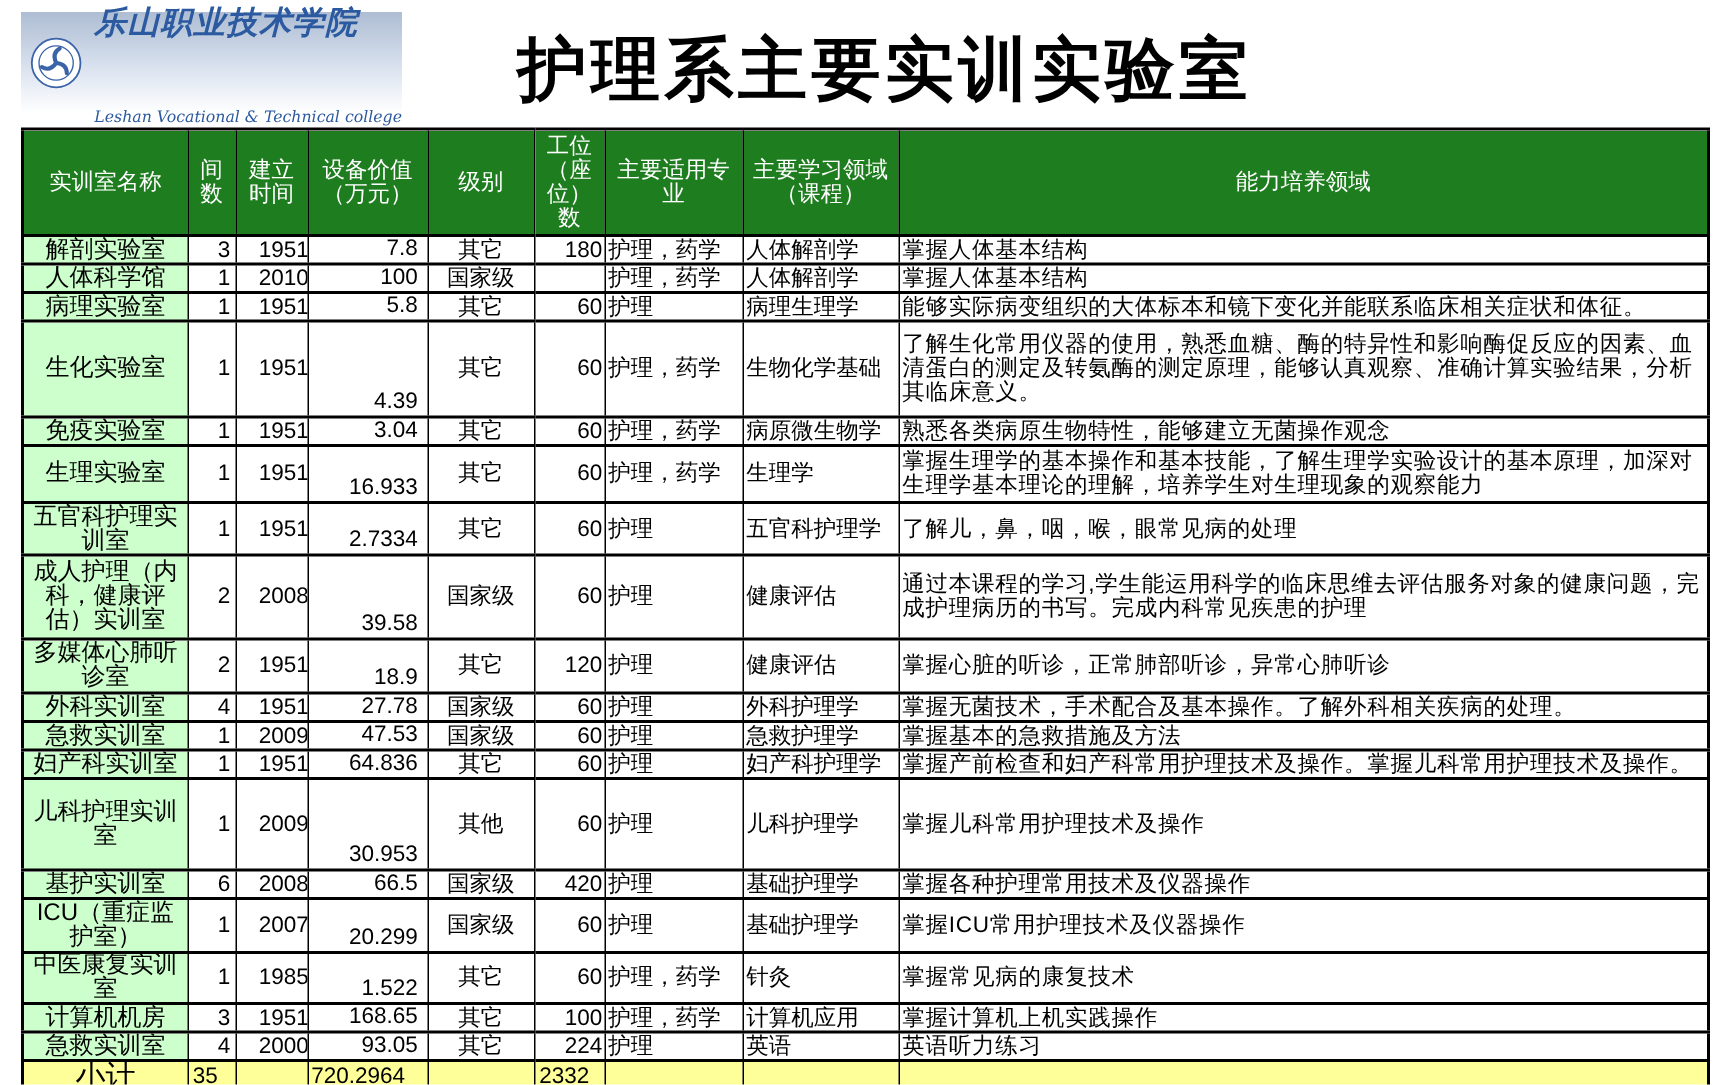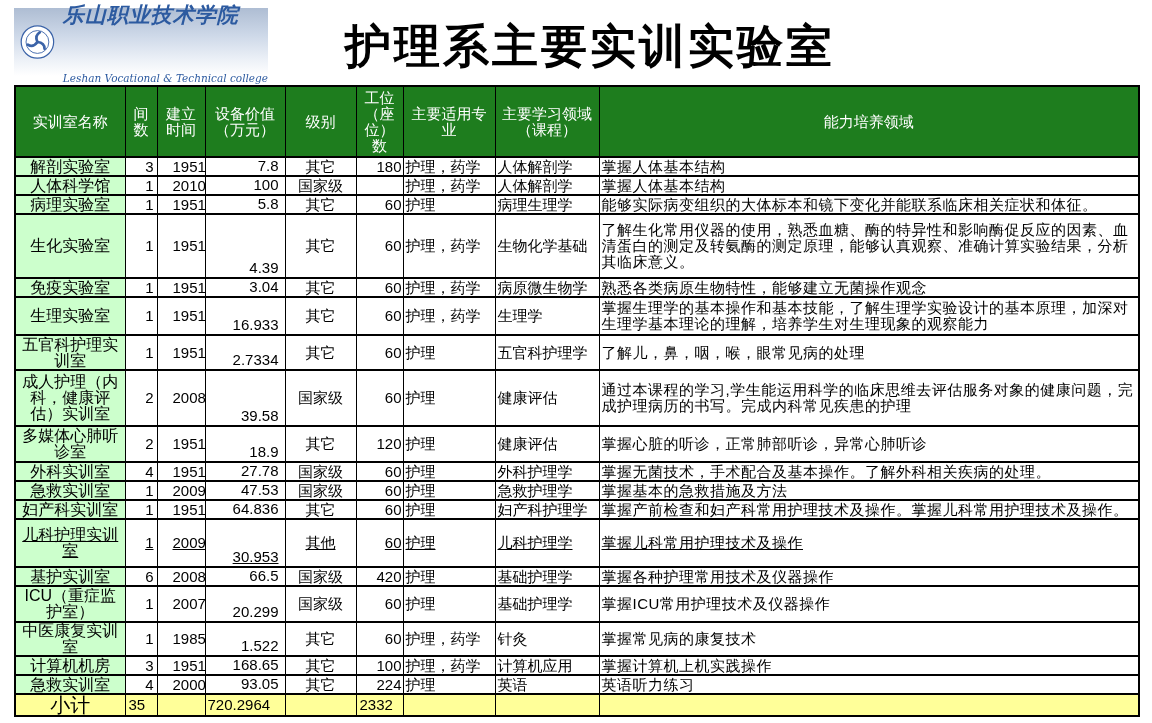--- a/index.html
+++ b/index.html
@@ -27,21 +27,21 @@
     padding:0 2px;line-height:16px;font-size:15px;vertical-align:middle;overflow:hidden;}
   .labs thead tr{height:71px;}
   .labs th{background:var(--header-green,#1E7D1E);color:#fff;font-weight:normal;text-align:center;margin-left:11px;}
 
   .labs tbody.main tr{height:18px;}
   .labs tbody.main tr:nth-child(4){height:64px;}
   .labs tbody.main tr:nth-child(6){height:38px;}
   .labs tbody.main tr:nth-child(7){height:35px;}
   .labs tbody.main tr:nth-child(8){height:56px;}
   .labs tbody.main tr:nth-child(9){height:36px;}
-  .labs tbody.main tr:nth-child(13){height:48px;text-decoration:underline;}
+  .labs tbody.main tr:nth-child(13){height:61px;}
   .labs tbody.main tr:nth-child(15){height:36px;}
   .labs tbody.main tr:nth-child(16){height:24px;border-radius:11px;}
   .labs tbody.sub tr{height:22px;}
 
   
   .labs .c0{background:var(--name-col-green,#CCFFCC);text-align:center;font-size:16px;}
   .labs .c1{text-align:right;padding-right:3px;}
   .labs .c2{text-align:center;padding-left:15px;}
   .labs .c3{text-align:right;vertical-align:bottom;padding-right:6px;padding-bottom:1px;}
   .labs .c4{text-align:center;}

